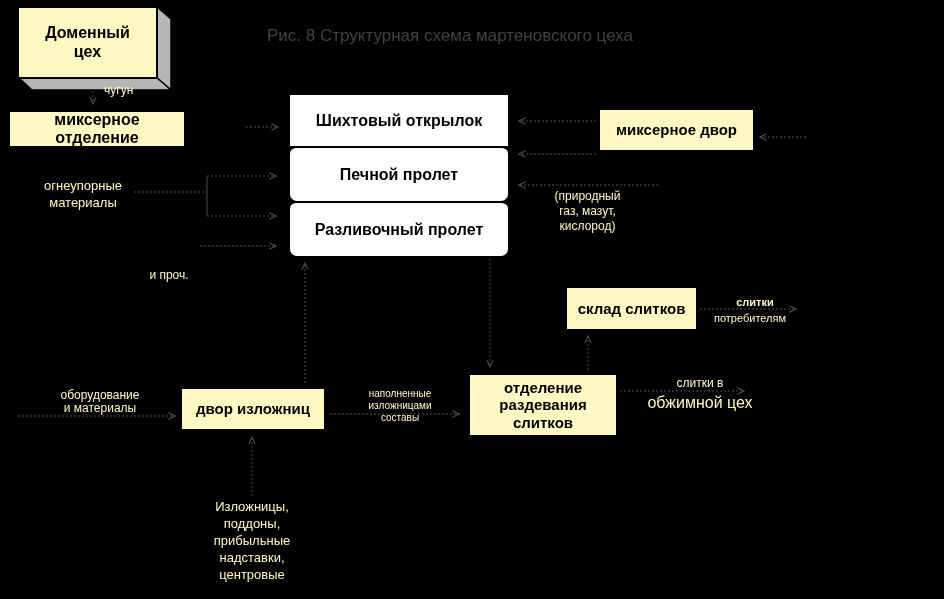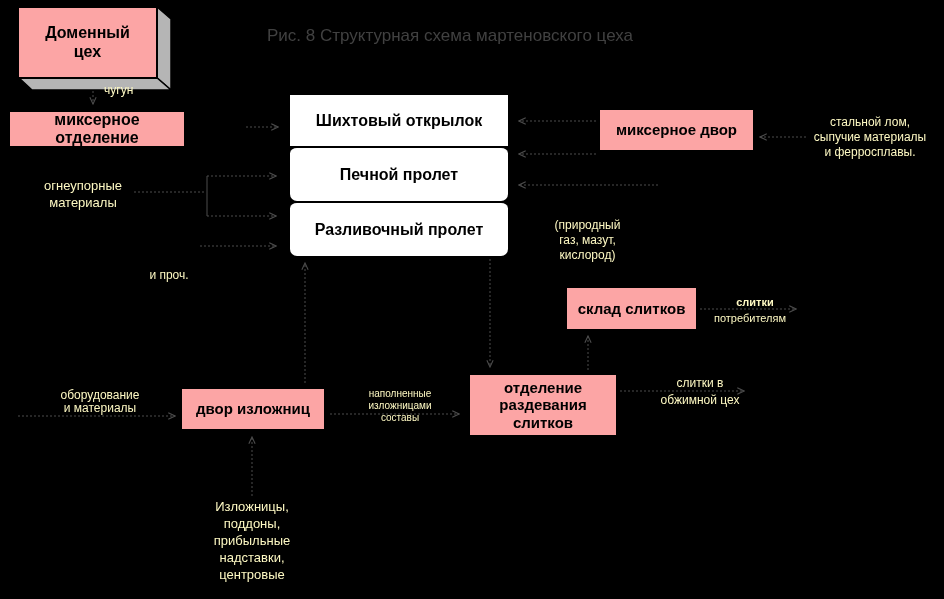--- a/index.html
+++ b/index.html
@@ -1,21 +1,21 @@
 <!DOCTYPE html>
 <html><head>
 <meta charset="utf-8">
 <style>
   html,body { margin:0; padding:0; background:#000; }
   .canvas { position:relative; width:944px; height:599px; background:#000;
             font-family:"Liberation Sans", sans-serif; overflow:hidden; }
   .wires { position:absolute; left:0; top:0; z-index:1; }
   .title { position:absolute; left:180px; top:26px; width:540px; text-align:center;
            color:#414141; font-size:17px; z-index:3; }
-  .box { position:absolute; background:#fca5a5; border:2px solid #000; color:#000;
+  .box { position:absolute; background:#fef9c3; border:2px solid #000; color:#000;
          font-weight:bold; display:flex; align-items:center; justify-content:center;
          text-align:center; white-space:pre-line; box-sizing:border-box; z-index:2;
          line-height:1.15; }
   .stack { position:absolute; left:288px; top:93px; width:222px; border:2px solid #000;
            box-sizing:border-box; z-index:2; }
   .stack .sect { background:#ffffff; color:#000; font-weight:bold; font-size:16px;
                  display:flex; align-items:center; justify-content:center;
                  text-align:center; }
   .sect + .sect { border-top:2px solid #000;border-radius:7px; }
   .flabel { position:absolute; color:#fef9c3; text-align:center; white-space:pre-line;
@@ -95,33 +95,30 @@
 
   <div class="box" style="left:180px; top:387px; width:146px; height:44px; font-size:15px;">двор изложниц</div>
 
   <div class="flabel" style="left:104px; top:83px; width:60px; font-size:12px; text-align:left;">чугун</div>
 
   <div class="flabel" style="left:28px; top:178px; width:110px; font-size:13px;">огнеупорные
 материалы</div>
 
   <div class="flabel" style="left:140px; top:239px; width:58px; font-size:12px;margin-top:29px;">и проч.</div>
 
-  <div class="flabel" style="left:800px; top:115px; width:140px; font-size:12px; line-height:15px;">стальной лом,
-сыпучие материалы
-и ферросплавы.</div>
 
-  <div class="flabel" style="left:530px; top:189px; width:115px; font-size:12px; line-height:15px;margin-top:29px;">(природный
+  <div class="flabel" style="left:530px; top:189px; width:115px; font-size:12px; line-height:15px;">(природный
 газ, мазут,
 кислород)</div>
 
   <div class="flabel" style="left:715px; top:295px; width:80px; font-size:11px;font-weight:bold;">слитки</div>
   <div class="flabel" style="left:700px; top:311px; width:100px; font-size:11px;">потребителям</div>
 
   <div class="flabel" style="left:655px; top:376px; width:90px; font-size:12px;">слитки в</div>
-  <div class="flabel" style="left:645px; top:393px; width:110px; font-size:12px;">обжимной цех</div>
+  <div class="flabel" style="left:645px; top:393px; width:110px; font-size:16px;">обжимной цех</div>
 
   <div class="flabel" style="left:336px; top:388px; width:128px; font-size:10px; line-height:12px;">наполненные изложницами
 составы</div>
 
   <div class="flabel" style="left:44px; top:389px; width:112px; font-size:12px; line-height:13px;">оборудование
 и материалы</div>
 
   <div class="flabel" style="left:200px; top:498px; width:104px; font-size:13px; line-height:17px;">Изложницы,
 поддоны,
 прибыльные

